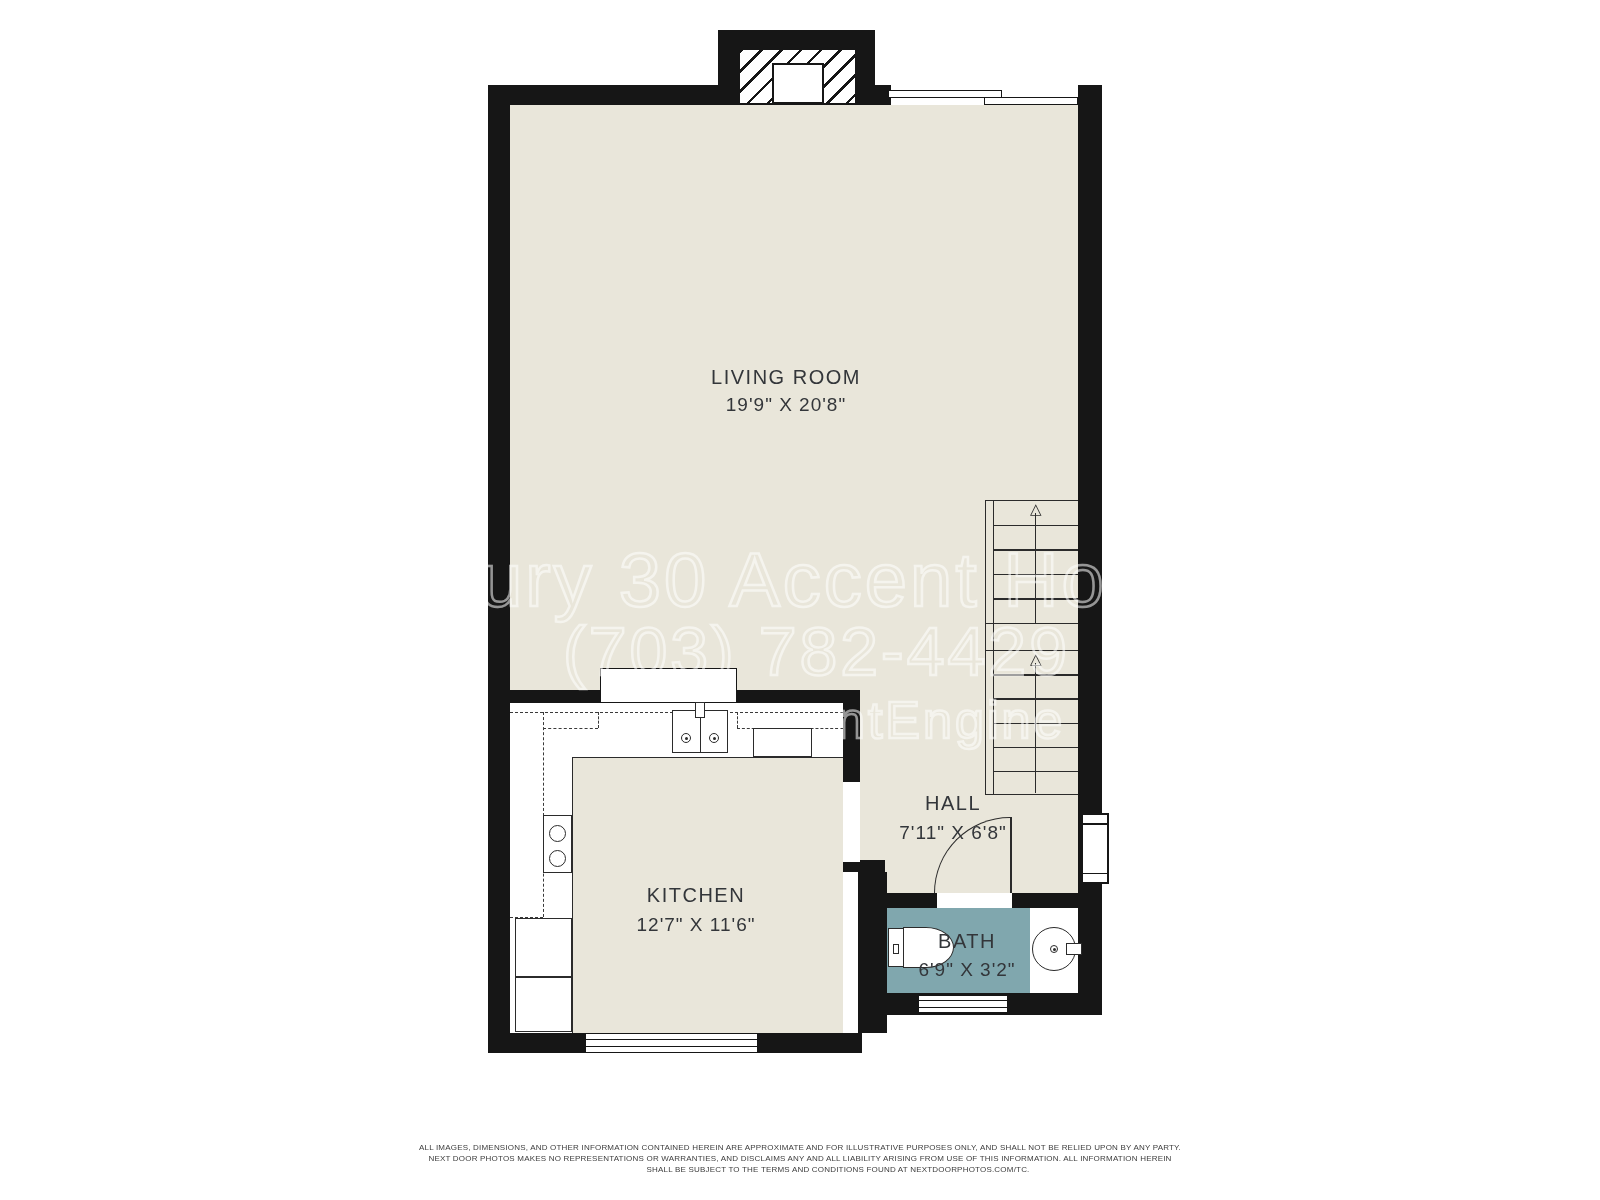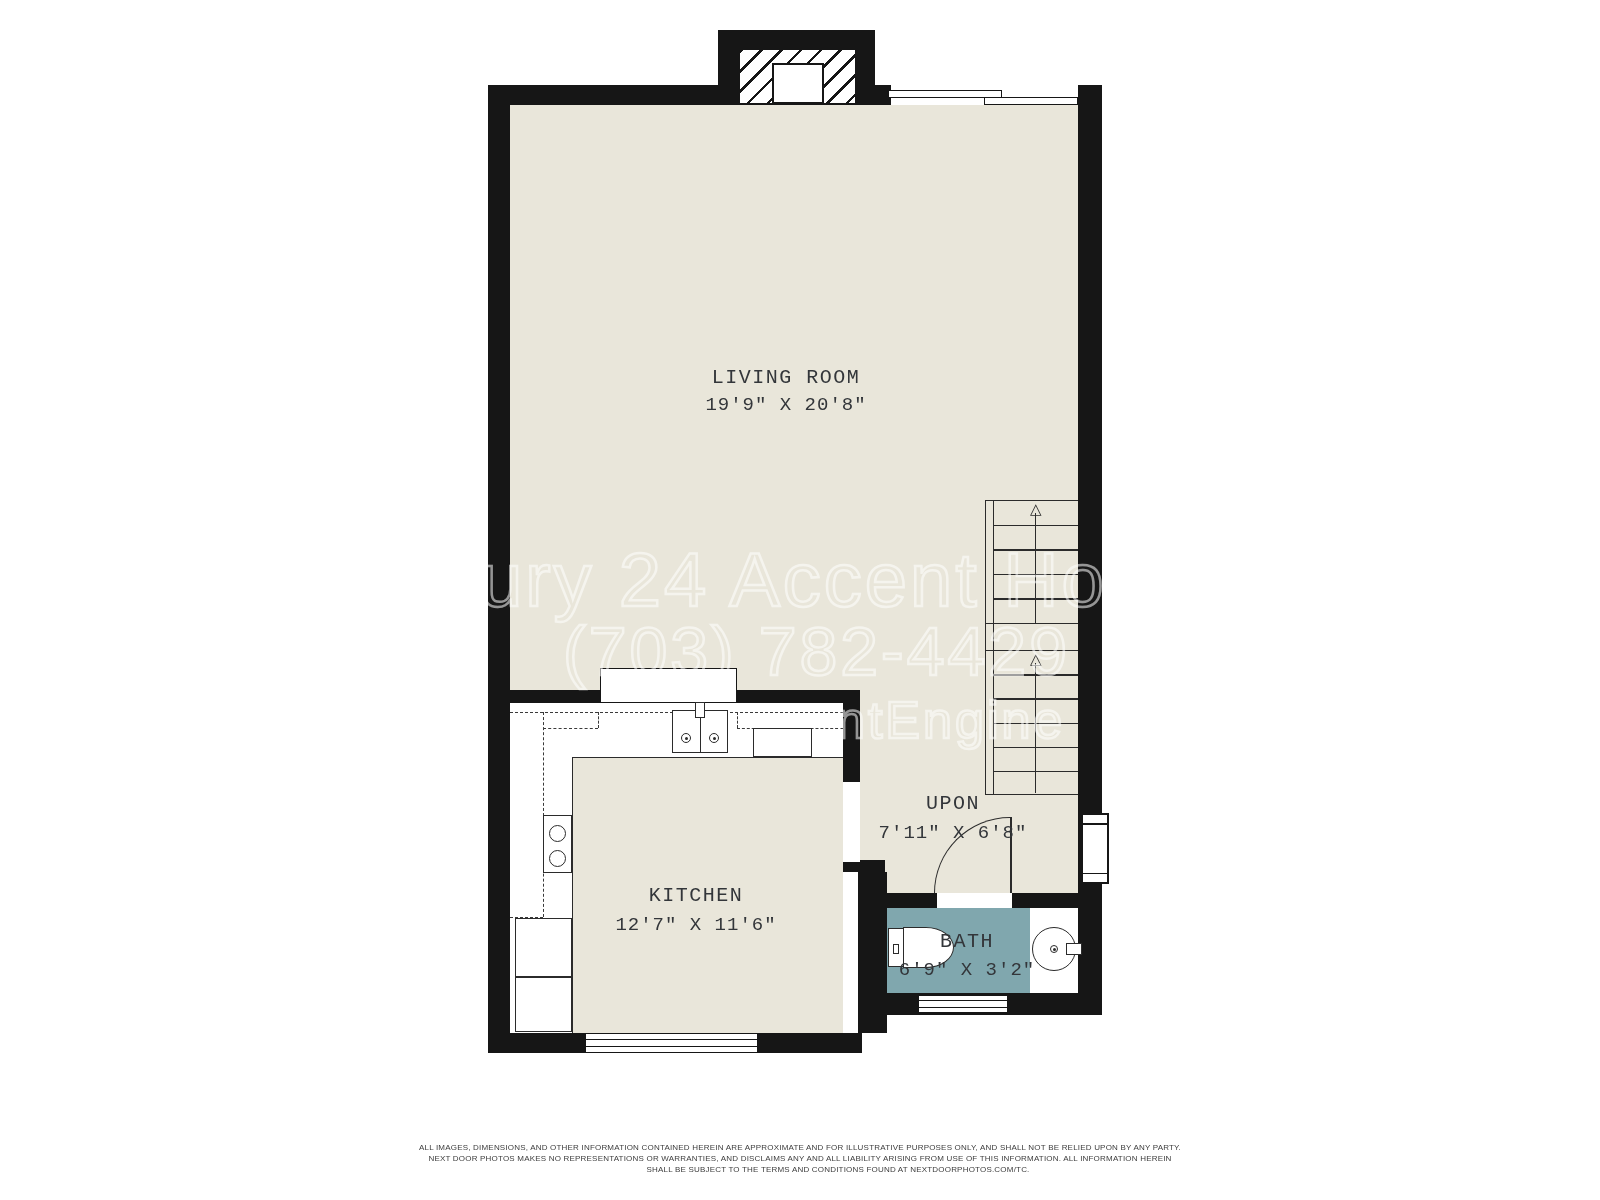--- a/index.html
+++ b/index.html
@@ -9,21 +9,21 @@
   .abs{position:absolute;}
   .wall{position:absolute;background:var(--wall);z-index:6;}
   .floor{position:absolute;z-index:1;}
   .gap{position:absolute;background:#fff;z-index:8;}
   .fixture{position:absolute;background:#fff;border:1.5px solid var(--line);box-sizing:border-box;z-index:10;}
   .thinline{position:absolute;background:var(--line);z-index:9;}
   .dash{position:absolute;z-index:9;}
   .dash.h{border-top:1.2px dashed #3a3a3a;height:0;}
   .dash.v{border-left:1.2px dashed #3a3a3a;width:0;}
   .label{position:absolute;color:var(--label);font-size:20px;letter-spacing:1.5px;white-space:nowrap;
-         transform:translate(-50%,-50%);z-index:20;font-weight:500;font-family:Liberation Mono, monospace;}
+         transform:translate(-50%,-50%);z-index:20;font-weight:500;}
   .label.dims{font-size:19px;letter-spacing:1px;}
   .wm{position:absolute;color:transparent;-webkit-text-stroke:2.5px rgba(255,255,255,0.55);
       white-space:nowrap;z-index:50;letter-spacing:3px;font-weight:400;pointer-events:none;}
   .hatch{position:absolute;background:
       repeating-linear-gradient(135deg,#161616 0 2.5px,#fff 2.5px 14px);z-index:7;}
   .win{position:absolute;background:#fff;border:1.6px solid var(--wall);box-sizing:border-box;z-index:9;}
   .win .bar{position:absolute;left:0;right:0;height:1.4px;background:var(--wall);}
   .stairline{position:absolute;background:var(--line);height:1.4px;z-index:9;}
   .disc{position:absolute;left:0;width:1600px;text-align:center;color:#3c3c3c;
         font-size:8px;line-height:11px;letter-spacing:.2px;z-index:5;}
@@ -148,27 +148,27 @@
     <div class="bar" style="top:5px;"></div>
       <div class="bar" style="bottom:5px;"></div>
   </div>
 
   <div class="label" style="left:786px;top:377px;">LIVING ROOM</div>
   <div class="label dims" style="left:786px;top:405px;">19'9" X 20'8"</div>
 
   <div class="label" style="left:696px;top:895px;text-align:center;">KITCHEN</div>
   <div class="label dims" style="left:696px;top:925px;">12'7" X 11'6"</div>
 
-  <div class="label" style="left:953px;top:803px;">UPON</div>
+  <div class="label" style="left:953px;top:803px;">HALL</div>
   <div class="label dims" style="left:953px;top:833px;">7'11" X 6'8"</div>
 
   <div class="label" style="left:967px;top:941px;">BATH</div>
   <div class="label dims" style="left:967px;top:970px;">6'9" X 3'2"</div>
 
-  <div class="wm" style="left:480px;top:536px;font-size:76px;">ury 24 Accent Ho</div>
+  <div class="wm" style="left:480px;top:536px;font-size:76px;">ury 30 Accent Ho</div>
   <div class="wm" style="left:563px;top:612px;font-size:68px;">(703) 782-4429</div>
   <div class="wm" style="left:836px;top:690px;font-size:52px;">ntEngine</div>
 
   <div class="disc" style="top:1142px;">ALL IMAGES, DIMENSIONS, AND OTHER INFORMATION CONTAINED HEREIN ARE APPROXIMATE AND FOR ILLUSTRATIVE PURPOSES ONLY, AND SHALL NOT BE RELIED UPON BY ANY PARTY.</div>
   <div class="disc" style="top:1153px;">NEXT DOOR PHOTOS MAKES NO REPRESENTATIONS OR WARRANTIES, AND DISCLAIMS ANY AND ALL LIABILITY ARISING FROM USE OF THIS INFORMATION. ALL INFORMATION HEREIN</div>
   <div class="disc" style="top:1164px;padding-left:38px;">SHALL BE SUBJECT TO THE TERMS AND CONDITIONS FOUND AT NEXTDOORPHOTOS.COM/TC.</div>
 
 </div>
 
 </body></html>

